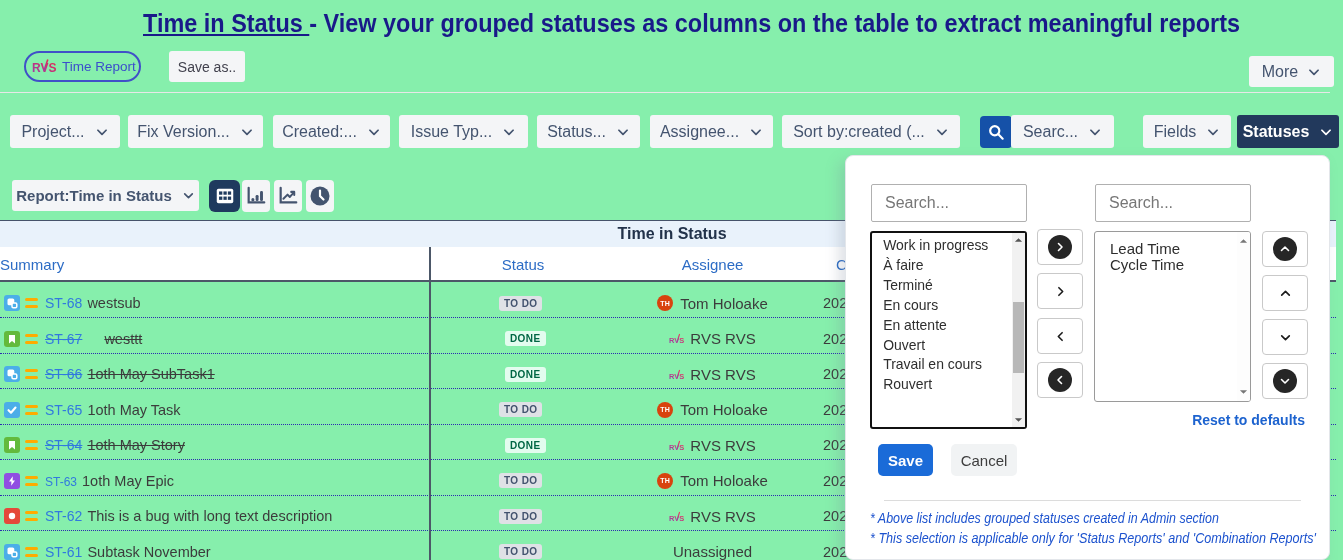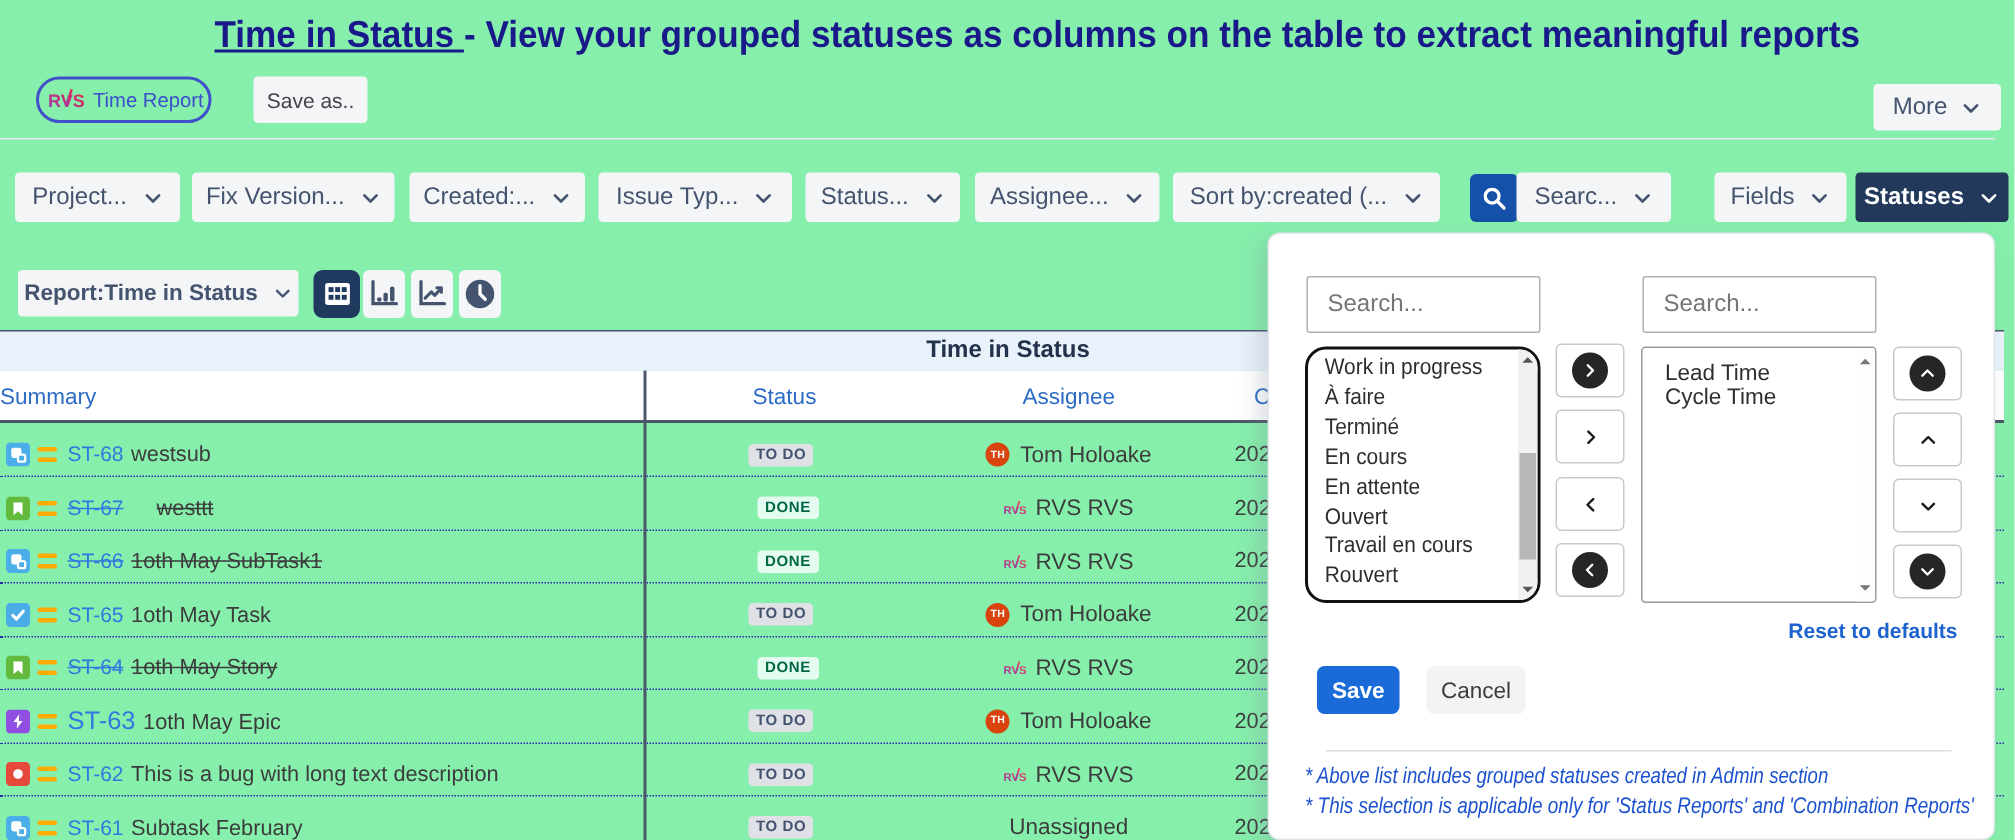--- a/index.html
+++ b/index.html
@@ -291,21 +291,21 @@
   </div>
       <div class="row" style="top:459.5px;">
     <span class="icon16"><svg width="16" height="16" viewBox="0 0 16 16">
             <rect width="16" height="16" rx="3" fill="#904EE2"></rect>
             <path d="M8.8 3.2 L5 8.4 h2.4 L7.2 12.8 L11 7.6 h-2.4 z" fill="#fff"></path>
           </svg></span>
     <span class="eq">
           <i style="top:0"></i>
           <i style="bottom:0"></i>
         </span>
-    <span class="rowtxt" style="left:45px;"><span class="key " style="font-size:17px;">ST-63</span> <span class="" style="margin-left:1px;">1oth May Epic</span></span>
+    <span class="rowtxt" style="left:45px;"><span class="key " style="font-size:12px;">ST-63</span> <span class="" style="margin-left:1px;">1oth May Epic</span></span>
     <span class="chip" style="background:#dfe1e6; color:#42526e; left:499px; top:13.5px;">TO DO</span>
     <span class="acenter">
           <span class="avatar">TH</span>
           <span class="aname">Tom Holoake</span>
         </span>
     <span class="rowtxt" style="left:823px;">2023-05-10 09:1</span>
   </div>
       <div class="row" style="top:495px;">
     <span class="icon16"><svg width="16" height="16" viewBox="0 0 16 16">
             <rect width="16" height="16" rx="3" fill="#E5493A"></rect>
@@ -335,37 +335,37 @@
       <div class="row" style="top:530.5px;">
     <span class="icon16"><svg width="16" height="16" viewBox="0 0 16 16">
             <rect width="16" height="16" rx="3" fill="#4BAEE8"></rect>
             <rect x="3.5" y="3.5" width="6.8" height="6.8" rx="1.6" fill="#fff"></rect>
             <rect x="8" y="8" width="4.8" height="4.8" rx="1.2" fill="#4BAEE8" stroke="#fff" stroke-width="1.5"></rect>
           </svg></span>
     <span class="eq">
           <i style="top:0"></i>
           <i style="bottom:0"></i>
         </span>
-    <span class="rowtxt" style="left:45px;"><span class="key " style="font-size:14px;">ST-61</span> <span class="" style="margin-left:1px;">Subtask February</span></span>
+    <span class="rowtxt" style="left:45px;"><span class="key " style="font-size:14px;">ST-61</span> <span class="" style="margin-left:1px;">Subtask November</span></span>
     <span class="chip" style="background:#dfe1e6; color:#42526e; left:499px; top:13.5px;">TO DO</span>
     <span class="acenter">
           <span class="aname">Unassigned</span>
         </span>
     <span class="rowtxt" style="left:823px;">2023-05-10 09:1</span>
   </div>
     </div>
 
   <div class="abs" style="left:429px; top:247px; width:2px; height:313px; background:#4c5768;"></div>
 
   <div class="abs" id="panel" style="left:845px; top:155px; width:485px; height:405px; background:#fff; border:1px solid #e3e6ea; border-radius:8px; box-shadow:-6px 6px 14px rgba(120,130,150,0.25);">
 
     <div class="abs" style="left:25px; top:28px; width:156px; height:38px; border:1px solid #b0b0b0; border-radius:2px; display:flex; align-items:center; padding-left:13px; font-size:16px; color:#767676;">Search...</div>
     <div class="abs" style="left:249px; top:28px; width:156px; height:38px; border:1px solid #b0b0b0; border-radius:2px; display:flex; align-items:center; padding-left:13px; font-size:16px; color:#767676;">Search...</div>
 
-    <div class="abs" style="left:24px; top:75px; width:157px; height:171px; border:2px solid #111; border-radius:14px; background:#fff; overflow:hidden;">
+    <div class="abs" style="left:24px; top:75px; width:157px; height:198px; border:2px solid #111; border-radius:3px; background:#fff; overflow:hidden;">
       <div style="padding:2px 0 0 12px; font-size:15px; color:#2e2e2e; line-height:19.9px; white-space:nowrap; transform:scaleX(0.93); transform-origin:0 0;">
         Work in progress<br>À faire<br>Terminé<br>En cours<br>En attente<br>Ouvert<br>Travail en cours<br>Rouvert
       </div>
 
       <div class="abs" style="right:0; top:0; width:13px; height:100%; background:#f1f1f1;">
         <div class="abs" style="top:0; left:0; width:13px; height:14px; background:#f1f1f1; display:flex; align-items:center; justify-content:center;">
             <svg width="9" height="6" viewBox="0 0 10 6">
               <path d="M1 5 L5 1 L9 5 Z" fill="#555"></path>
             </svg>
           </div>

